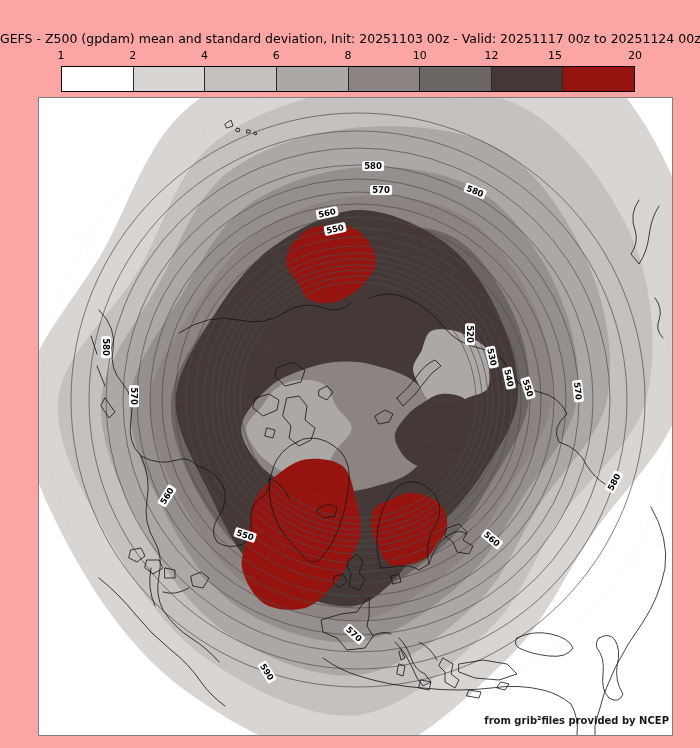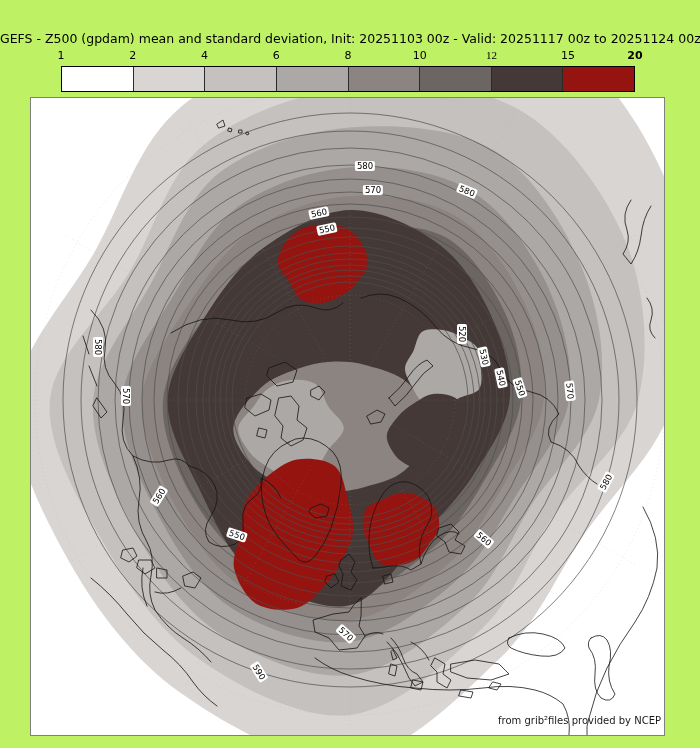--- a/index.html
+++ b/index.html
@@ -1,27 +1,27 @@
 <!DOCTYPE html>
 <html><head>
 <meta charset="utf-8">
 <style>
   html,body{margin:0;padding:0;background:#fff;}
-  .page{position:relative;width:700px;height:748px;background:#bef264;overflow:hidden;
+  .page{position:relative;width:700px;height:748px;background:#fca5a5;overflow:hidden;
         font-family:"DejaVu Sans","Liberation Sans",sans-serif;}
   .title{position:absolute;top:31px;left:0;right:0;text-align:center;
          font-size:12.5px;color:#000;white-space:nowrap;}
   .cb-ticks{position:absolute;left:61px;top:49px;width:574px;height:14px;}
   .cb-tick{position:absolute;top:0;transform:translateX(-50%);font-size:11px;color:#000;}
   .cb-bar{position:absolute;left:61px;top:66px;width:574px;height:26px;
           border:1.4px solid #000;display:flex;box-sizing:border-box;}
   .cb-cell{flex:1 1 0;border-right:1px solid #2a2a2a;}
   .cb-cell:last-child{border-right:none;}
-  .map{position:absolute;left:30px;top:97px;width:633px;height:637px;
-       border:1px solid #7f7f7f;background:#fff;}
+  .map{position:absolute;left:38px;top:97px;width:633px;height:637px;
+       border:1px solid #7f7f7f;background:#fff;font-weight:bold;}
   .map svg{display:block;}
   .clabel{position:absolute;transform:translate(-50%,-50%);background:#ffffff;
           color:#000;font-size:8.5px;line-height:10px;padding:0 2px;border-radius:2px;
           white-space:nowrap;}
   .credits{position:absolute;right:3px;bottom:7px;text-align:right;
            font-size:10px;line-height:15px;color:#1a1a1a;margin-top:48px;}
 </style>
 </head>
 <body>
 
@@ -29,23 +29,23 @@
 
   <div class="title">GEFS - Z500 (gpdam) mean and standard deviation, Init: 20251103 00z - Valid: 20251117 00z to 20251124 00z</div>
 
   <div class="cb-ticks" id="cb-ticks">
       <span class="cb-tick" style="left: 0px;">1</span>
       <span class="cb-tick" style="left: 71.75px;">2</span>
       <span class="cb-tick" style="left: 143.5px;">4</span>
       <span class="cb-tick" style="left: 215.25px;">6</span>
       <span class="cb-tick" style="left: 287px;">8</span>
       <span class="cb-tick" style="left: 358.75px; text-align: right;">10</span>
-      <span class="cb-tick" style="left: 430.5px; font-family: Liberation Serif, serif;">12</span>
-      <span class="cb-tick" style="left: 507px;">15</span>
-      <span class="cb-tick" style="left: 574px; font-weight: bold;">20</span>
+      <span class="cb-tick" style="left: 430.5px;">12</span>
+      <span class="cb-tick" style="left: 494px;">15</span>
+      <span class="cb-tick" style="left: 574px;">20</span>
     </div>
   <div class="cb-bar" id="cb-cells">
       <div class="cb-cell" style="background: rgb(255, 255, 255);"></div>
       <div class="cb-cell" style="background: rgb(216, 213, 211);"></div>
       <div class="cb-cell" style="background: rgb(196, 193, 191);"></div>
       <div class="cb-cell" style="background: rgb(172, 168, 166);"></div>
       <div class="cb-cell" style="background: rgb(139, 132, 128);"></div>
       <div class="cb-cell" style="background: rgb(108, 102, 99);"></div>
       <div class="cb-cell" style="background: rgb(68, 57, 54);"></div>
       <div class="cb-cell" style="background: rgb(150, 20, 16);"></div>

